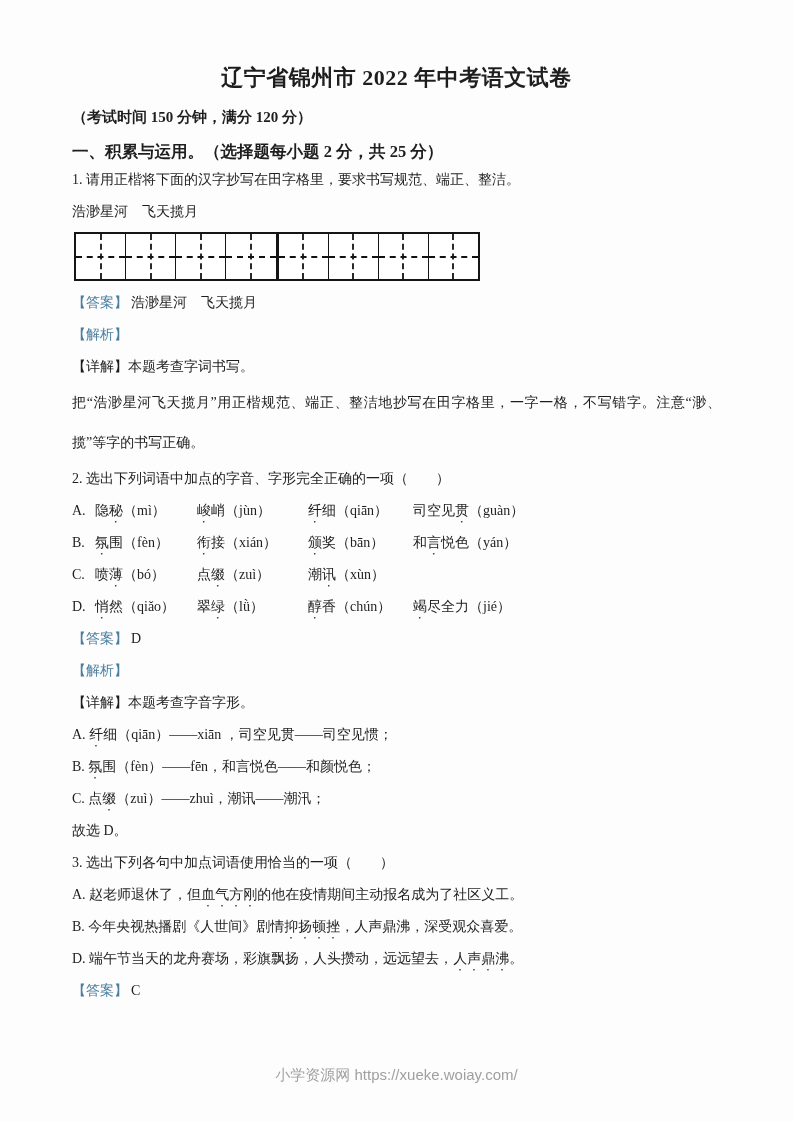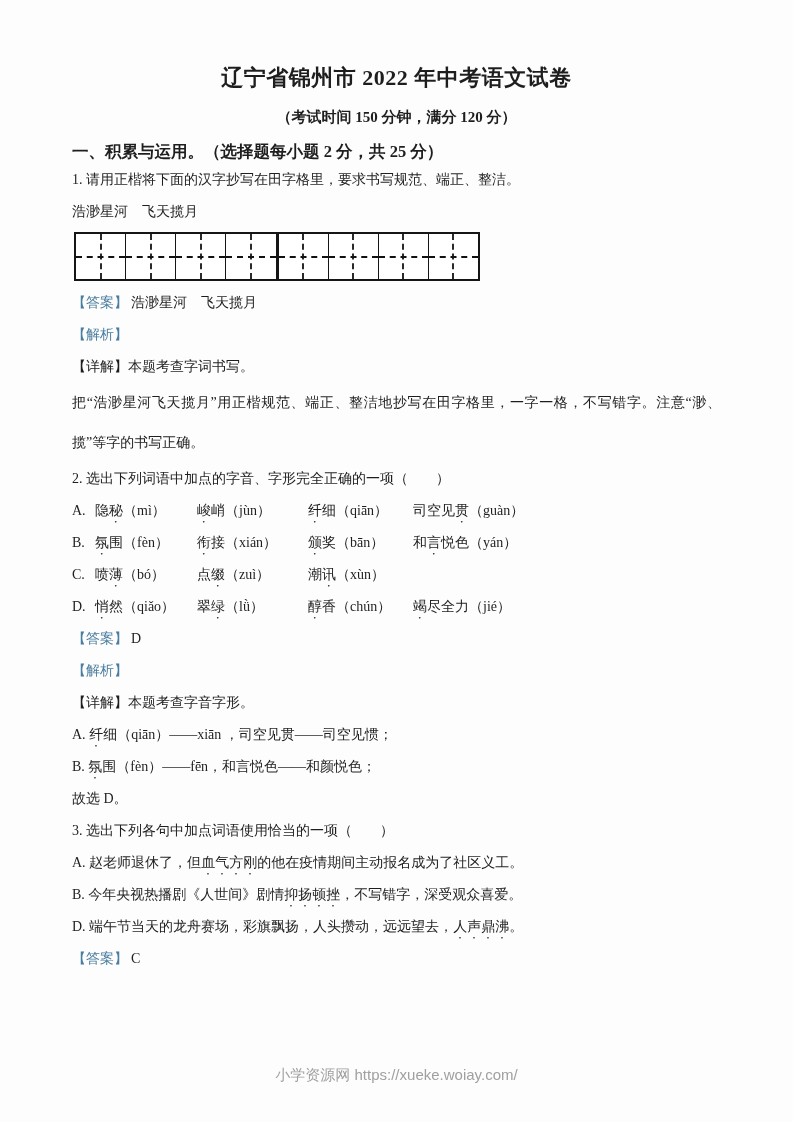--- a/index.html
+++ b/index.html
@@ -23,21 +23,21 @@
     line-height: 28px;
     font-weight: bold;
     text-align: center;
     letter-spacing: 0.5px;
   }
   h2.subtitle {
     margin: 14px 0 0 0;
     font-size: 15px;
     line-height: 22px;
     font-weight: bold;
-    text-align: center;
+    text-align: left;
   }
   h3.section {
     margin: 12px 0 0 0;
     font-size: 16.5px;
     line-height: 24px;
     font-weight: bold;
   }
   p.line {
     margin: 0;
     line-height: 32px;
@@ -155,25 +155,26 @@
       <span class="c3"><span></span><span class="dots">醇</span><span>香（chún）</span></span>
       <span class="c4"><span></span><span class="dots">竭</span><span>尽全力（jié）</span></span>
     </div>
 
     <p class="line"><span class="blue">【答案】</span><span class="ansval">D</span></p>
     <p class="line"><span class="blue">【解析】</span></p>
     <p class="line"><span>【详解】</span><span>本题考查字音字形。</span></p>
 
     <p class="line"><span>A. </span><span class="dots">纤</span><span>细（qiān）——xiān ，司空见贯——司空见惯；</span></p>
     <p class="line"><span>B. </span><span class="dots">氛</span><span>围（fèn）——fēn，和言悦色——和颜悦色；</span></p>
+    <p class="line"><span>C. 点</span><span class="dots">缀</span><span>（zuì）——zhuì，潮讯——潮汛；</span></p>
     <p class="line">故选 D。</p>
 
     <p class="line">3. 选出下列各句中加点词语使用恰当的一项（　　）</p>
     <p class="line"><span>A. 赵老师退休了，但</span><span class="dots">血气方刚</span><span>的他在疫情期间主动报名成为了社区义工。</span></p>
-    <p class="line"><span>B. 今年央视热播剧《人世间》剧情</span><span class="dots">抑扬顿挫</span><span>，不写错字，深受观众喜爱。</span></p>
+    <p class="line"><span>B. 今年央视热播剧《人世间》剧情</span><span class="dots">抑扬顿挫</span><span>，人声鼎沸，深受观众喜爱。</span></p>
     <p class="line"><span>D. 端午节当天的龙舟赛场，彩旗飘扬，人头攒动，远远望去，</span><span class="dots">人声鼎沸</span><span>。</span></p>
 
     <p class="line"><span class="blue">【答案】</span><span class="ansval">C</span></p>
 
   </div>
 
   <div class="footer">小学资源网 https://xueke.woiay.com/</div>
 </div>
 
 </body></html>

